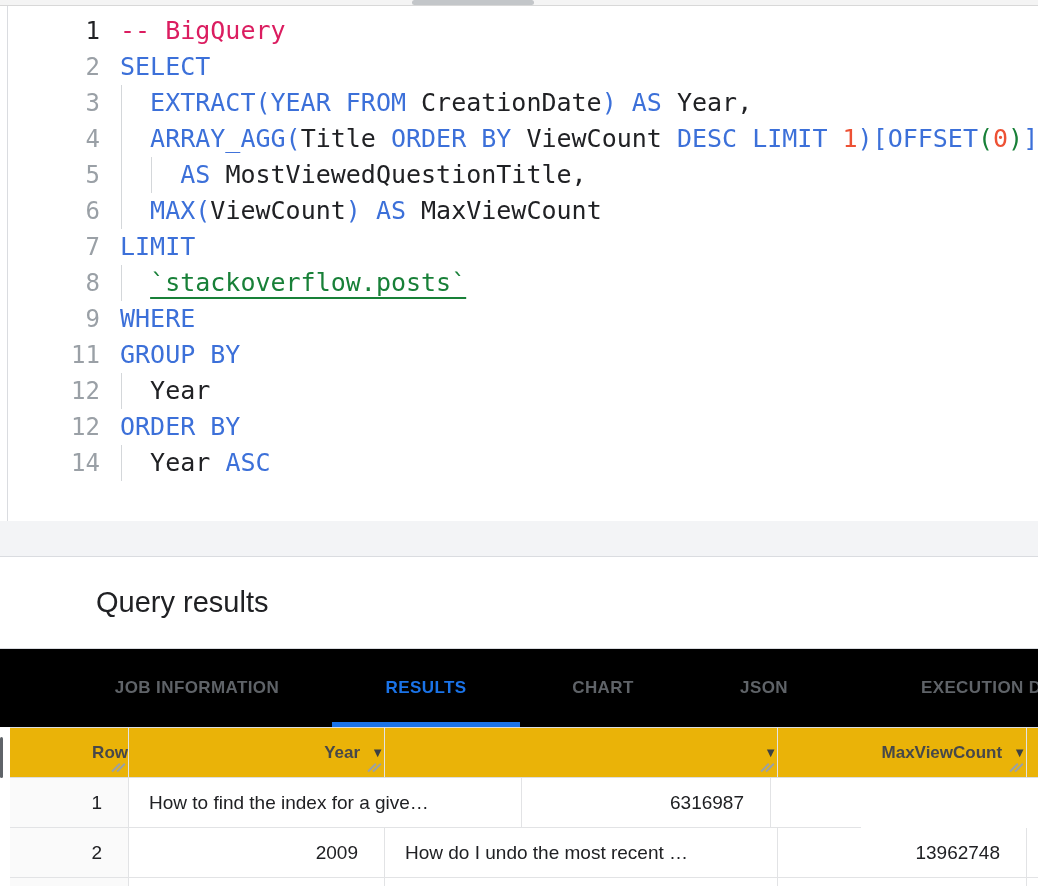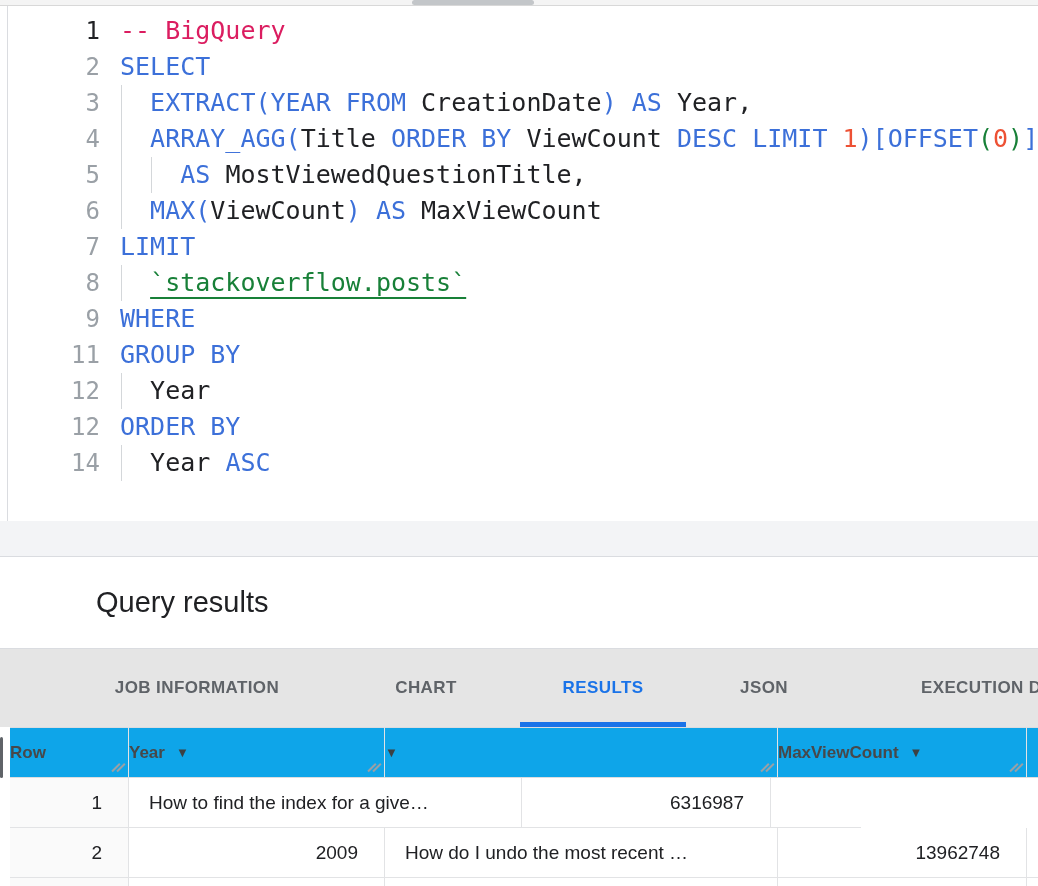--- a/index.html
+++ b/index.html
@@ -28,38 +28,38 @@
   .tk-num{color:var(--num);}
   .tk-id,.tk-pl{color:var(--id);}
   .tk-grn{color:var(--grn);}
   .tk-tbl{color:var(--grn);text-decoration:underline;text-decoration-color:var(--grn);text-decoration-thickness:2px;text-underline-offset:6px;}
   
   .panel-gap{height:36px;background:#f3f4f6;border-bottom:1px solid #dadce0;}
   
   .results-header{height:92px;border-bottom:1px solid #dadce0;display:flex;align-items:center;padding-left:96px;}
   .results-title{font-size:29px;font-weight:400;color:#202124;}
   
-  .tabs{height:78px;display:flex;align-items:stretch;padding-left:62px;background:#e5e5e5;}
+  .tabs{height:78px;display:flex;align-items:stretch;padding-left:62px;background:#000000;}
   .tab{position:relative;display:flex;align-items:center;justify-content:center;
        font-size:17px;font-weight:bold;letter-spacing:.4px;color:#5F6368;cursor:pointer;white-space:nowrap;}
   .tab:nth-child(1){min-width:270px;}
   .tab:nth-child(2){min-width:188px;}
   .tab:nth-child(3){min-width:166px;}
   .tab:nth-child(4){min-width:156px;}
   .tab:nth-child(5){min-width:340px;}
   .tab.active{color:var(--accent);}
   .tab.active::after{content:"";position:absolute;left:0;right:0;bottom:0;height:5px;background:var(--accent);}
   
   .table-zone{position:relative;}
   .grid{margin-left:10px;width:1107px;}
   .trow{display:flex;}
   .cell{display:flex;align-items:center;border-right:1px solid #e2e3e5;border-bottom:1px solid #e2e3e5;
         font-size:19px;color:#202124;overflow:hidden;white-space:nowrap;}
-  .trow.hdr .cell{height:51px;background:#0ea5e9;border-top:1px solid #dadce0;border-bottom:1px solid #dcdee0;
-        position:relative;justify-content:flex-start;font-size:17px;font-weight:bold;color:#47484A;gap:11px;}
+  .trow.hdr .cell{height:51px;background:#eab308;border-top:1px solid #dadce0;border-bottom:1px solid #dcdee0;
+        position:relative;justify-content:flex-end;font-size:17px;font-weight:bold;color:#47484A;gap:11px;}
   .trow.body .cell{height:50px;}
   .cell.w0{width:119px;} .cell.w1{width:256px;} .cell.w2{width:393px;} .cell.w3{width:249px;}
   .cell.w4{width:90px;border-right:none;}
   .cell.al-right{justify-content:flex-end;padding-right:26px;}
   .cell.al-left{justify-content:flex-start;padding-left:20px;}
   .trow.body .cell.rowcol{background:#fafafa;}
   .arrow{font-size:13px;color:#3c4043;line-height:1;}
   .rz{position:absolute;right:3px;bottom:3px;width:13px;height:12px;}
   .rz::before,.rz::after{content:"";position:absolute;width:1.5px;height:11px;background:#9aa0a6;transform:rotate(45deg);}
   .rz::before{left:3px;} .rz::after{left:8px;}
@@ -136,25 +136,25 @@
 
   <div>
     <div class="results-header">
       <div class="results-title">Query results</div>
     </div>
 
     <div class="tabs" id="tab-bar">
         <div class="tab">
           <span>JOB INFORMATION</span>
         </div>
-        <div class="tab">
-          <span>CHART</span>
-        </div>
         <div class="tab active">
           <span>RESULTS</span>
+        </div>
+        <div class="tab">
+          <span>CHART</span>
         </div>
         <div class="tab">
           <span>JSON</span>
         </div>
         <div class="tab">
           <span>EXECUTION DETAILS</span>
         </div>
       </div>
 
     <div class="table-zone">

